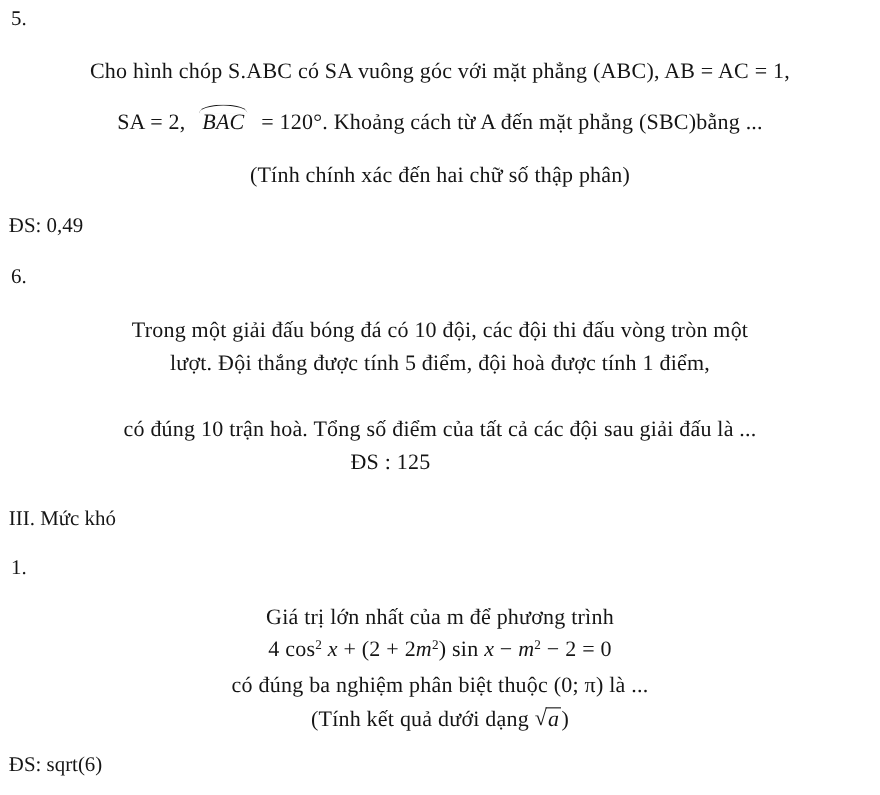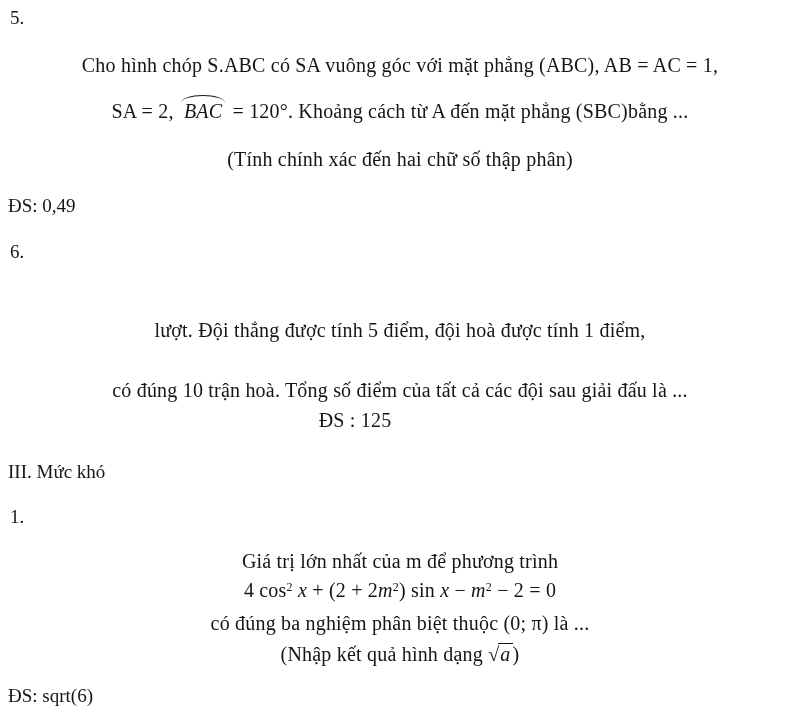--- a/index.html
+++ b/index.html
@@ -24,21 +24,21 @@
     font-size: 19px; line-height: 24px;
     white-space: nowrap;
   }
   .num { left: 10px; }
   .shift-left { transform: translateX(-45px); }
   sup.msup { font-size: 12px; vertical-align: 6px; line-height: 0; }
   i.mvar { font-style: italic; }
   
   .widehat {
     position: relative; display: inline-block;
-    font-style: italic; padding: 0 3px; margin: 0 2px;
+    font-style: italic; padding: 0 3px; margin: 0 7px;
   }
   .widehat::before {
     content: ""; position: absolute;
     top: -3px; left: 0; right: 0; height: 7px;
     border-top: 1.7px solid #141414;
     border-radius: 50% 50% 0 0 / 100% 100% 0 0;
   }
   
   .sqrt { display: inline-block; white-space: nowrap; }
   .rad-sign { display: inline-block; transform: translateY(-0.5px); }
@@ -64,35 +64,36 @@
     <span class="widehat"><span>BAC</span></span>
     <span> = 120°. Khoảng cách từ A đến mặt phẳng (SBC)bằng ...</span>
   </div>
 
   <div class="line" style="top:146px">(Tính chính xác đến hai chữ số thập phân)</div>
 
   <div class="left-label" style="top:194px">ĐS: 0,49</div>
 
   <div class="left-label num" style="top:240px">6.</div>
 
+  <div class="line" style="top:287px">Trong một giải đấu bóng đá có 10 đội, các đội thi đấu vòng tròn một</div>
   <div class="line" style="top:317px">lượt. Đội thắng được tính 5 điểm, đội hoà được tính 1 điểm,</div>
   <div class="line" style="top:377px">có đúng 10 trận hoà. Tổng số điểm của tất cả các đội sau giải đấu là ...</div>
   <div class="line shift-left" style="top:407px">ĐS : 125</div>
 
   <div class="left-label" style="top:460px">III. Mức khó</div>
 
   <div class="left-label num" style="top:505px">1.</div>
 
   <div class="line" style="top:548px">Giá trị lớn nhất của m để phương trình</div>
 
   <div class="line" style="top:577px">
     <span>4 cos</span><sup class="msup">2</sup><i class="mvar"> x</i><span> + (2 + 2</span><i class="mvar">m</i><sup class="msup">2</sup><span>) sin </span><i class="mvar">x</i><span> − </span><i class="mvar">m</i><sup class="msup">2</sup><span> − 2 = 0</span>
   </div>
 
   <div class="line" style="top:610px">có đúng ba nghiệm phân biệt thuộc (0; π) là ...</div>
 
   <div class="line" style="top:641px">
-    <span>(Nhập kết quả hình dạng </span><span class="sqrt"><span class="rad-sign">√</span><span class="radicand">a</span></span><span>)</span>
+    <span>(Tính kết quả dưới dạng </span><span class="sqrt"><span class="rad-sign">√</span><span class="radicand">a</span></span><span>)</span>
   </div>
 
   <div class="left-label" style="top:684px">ĐS: sqrt(6)</div>
 
 </div>
 
 </body></html>

